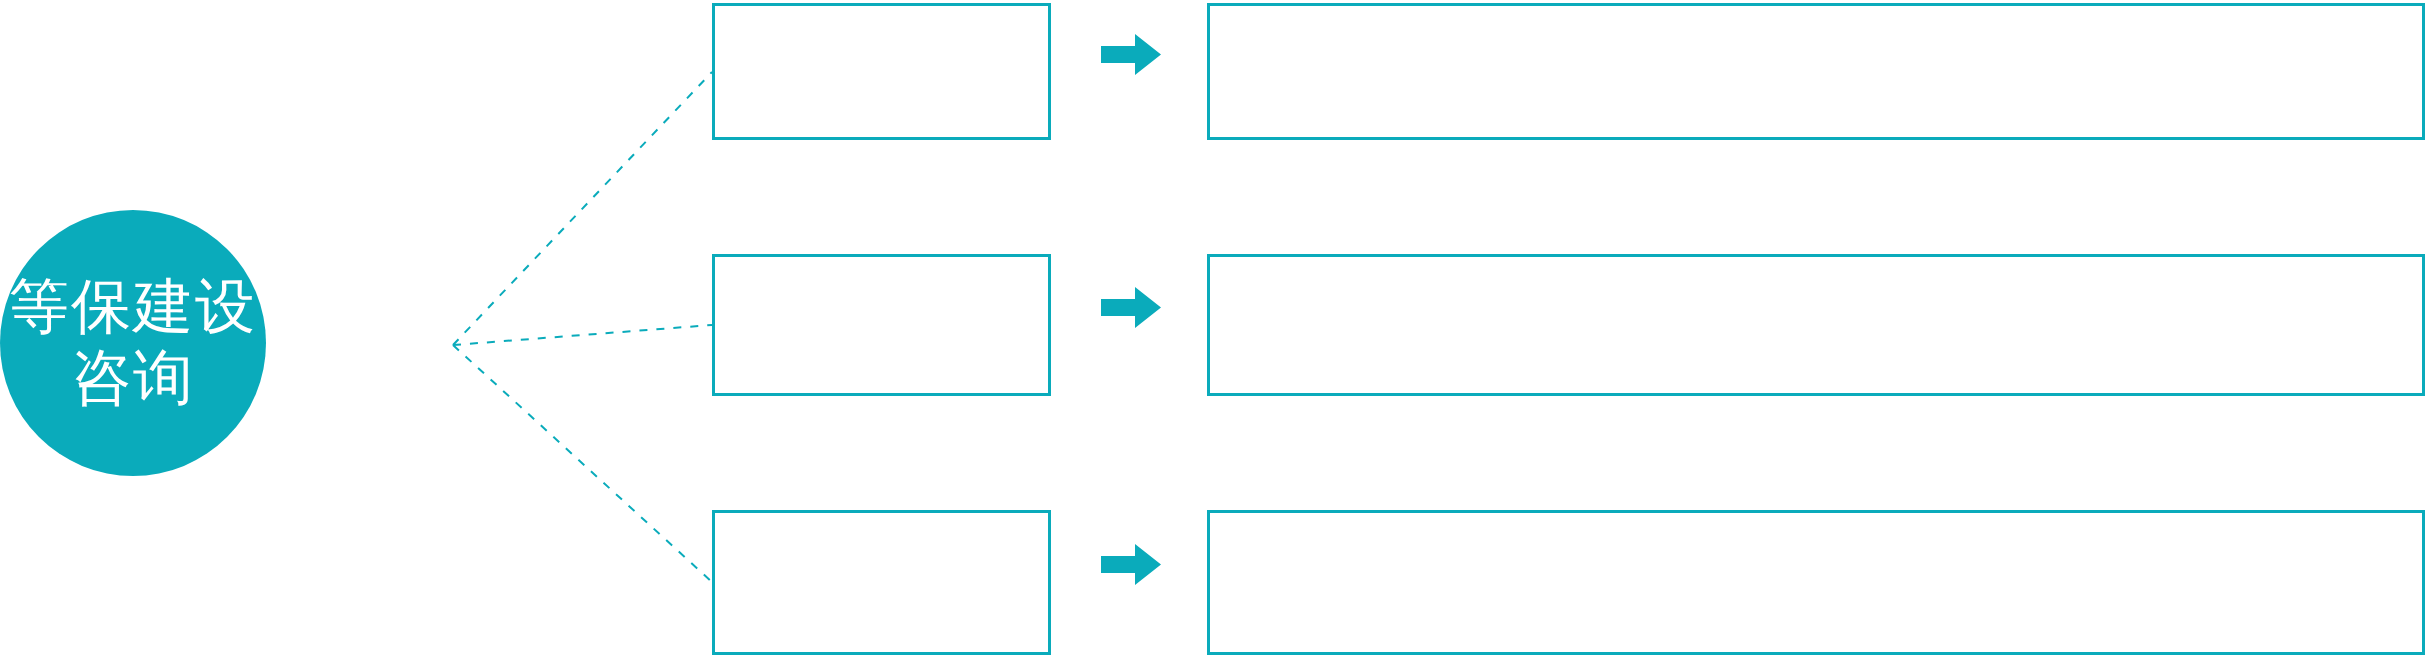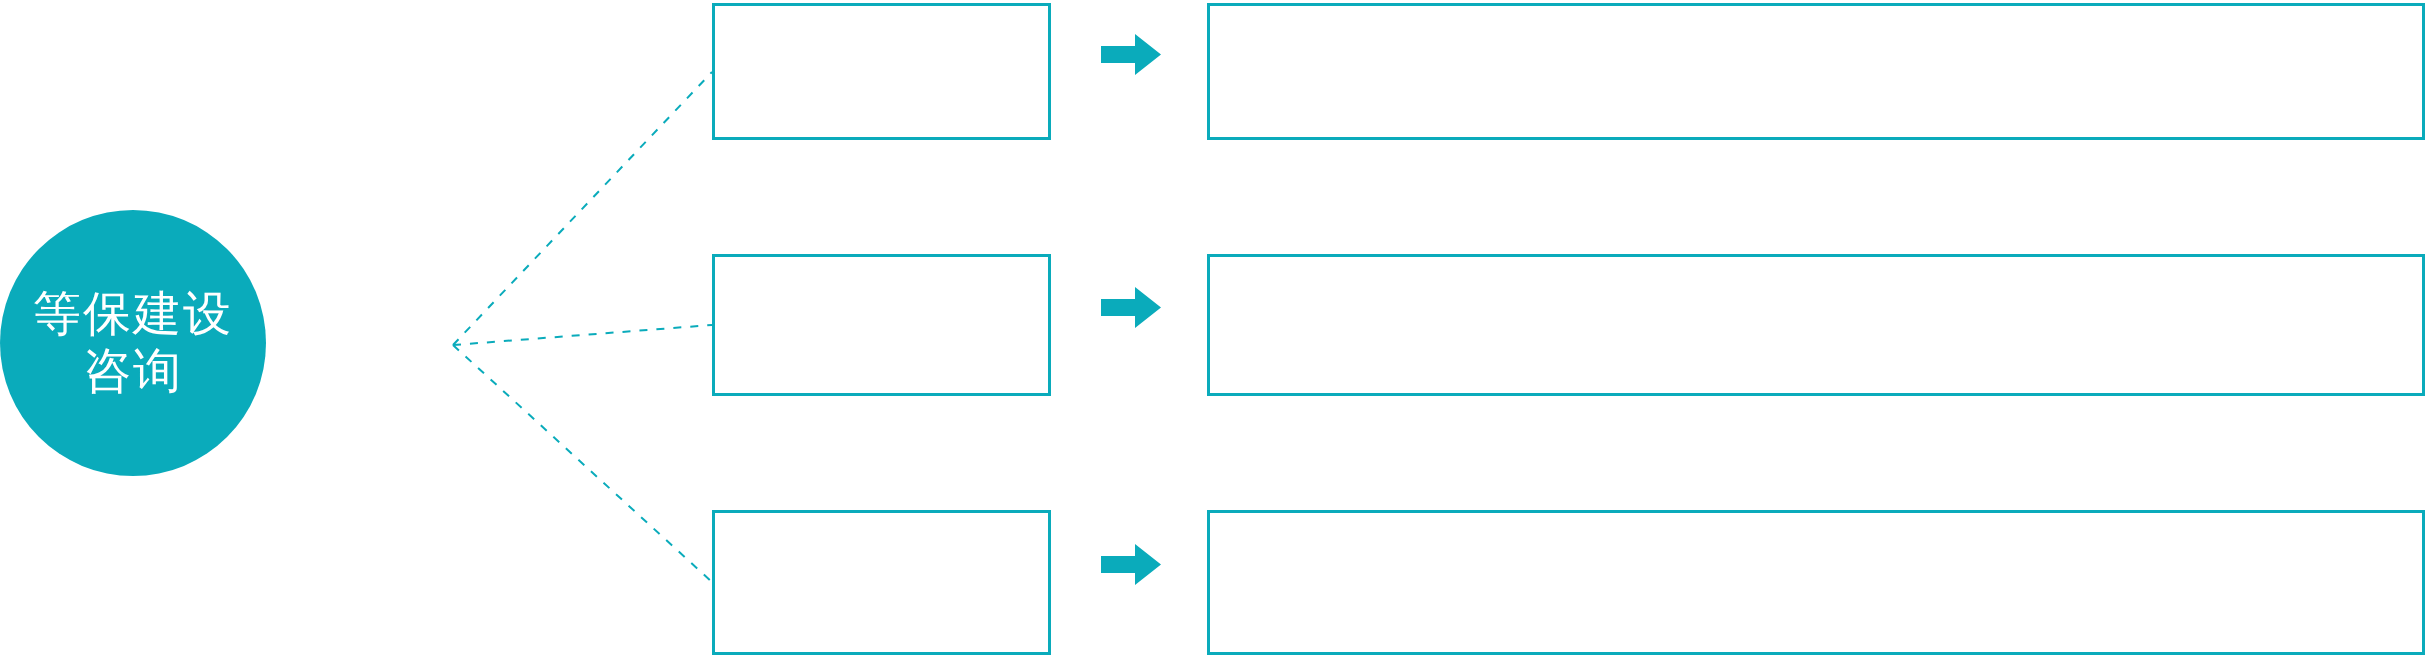--- a/index.html
+++ b/index.html
@@ -86,21 +86,21 @@
 <div id="canvas" style="width: 2434px; height: 655px; background: rgb(255, 255, 255);">
 
   <svg class="connector-layer" viewBox="0 0 2434 655" width="2434" height="655" aria-hidden="true">
     <g id="connector-group">
         <line x1="453" y1="345" x2="712" y2="72" stroke="#0aabbb" stroke-width="2" stroke-dasharray="8 9" stroke-linecap="butt"></line>
         <line x1="453" y1="345" x2="712" y2="325" stroke="#0aabbb" stroke-width="2" stroke-dasharray="8 9" stroke-linecap="butt"></line>
         <line x1="453" y1="345" x2="712" y2="582" stroke="#0aabbb" stroke-width="2" stroke-dasharray="8 9" stroke-linecap="butt"></line>
       </g>
   </svg>
 
-  <div class="hub-circle" id="hub-circle" style="left: 0px; top: 210px; width: 266px; height: 266px; background: rgb(10, 171, 187); color: rgb(255, 255, 255); font-size: 48px;">
+  <div class="hub-circle" id="hub-circle" style="left: 0px; top: 210px; width: 266px; height: 266px; background: rgb(10, 171, 187); color: rgb(255, 255, 255); font-size: 60px;">
     <span class="hub-line">等保建设</span>
     <span class="hub-line">咨询</span>
   </div>
 
   <div id="rows-host">
       <div class="label-box" style="left: 712px; top: 3px; width: 339px; height: 137px; border: 3px solid rgb(10, 171, 187); background: rgb(255, 255, 255);">
         <span class="box-text"></span>
       </div>
       <svg class="arrow" viewBox="0 0 60 43" width="60" height="43" style="left: 1101px; top: 33px;">
         <polygon points="0,13 34,13 34,1 60,21.5 34,42 34,30 0,30" fill="#0aabbb"></polygon>

